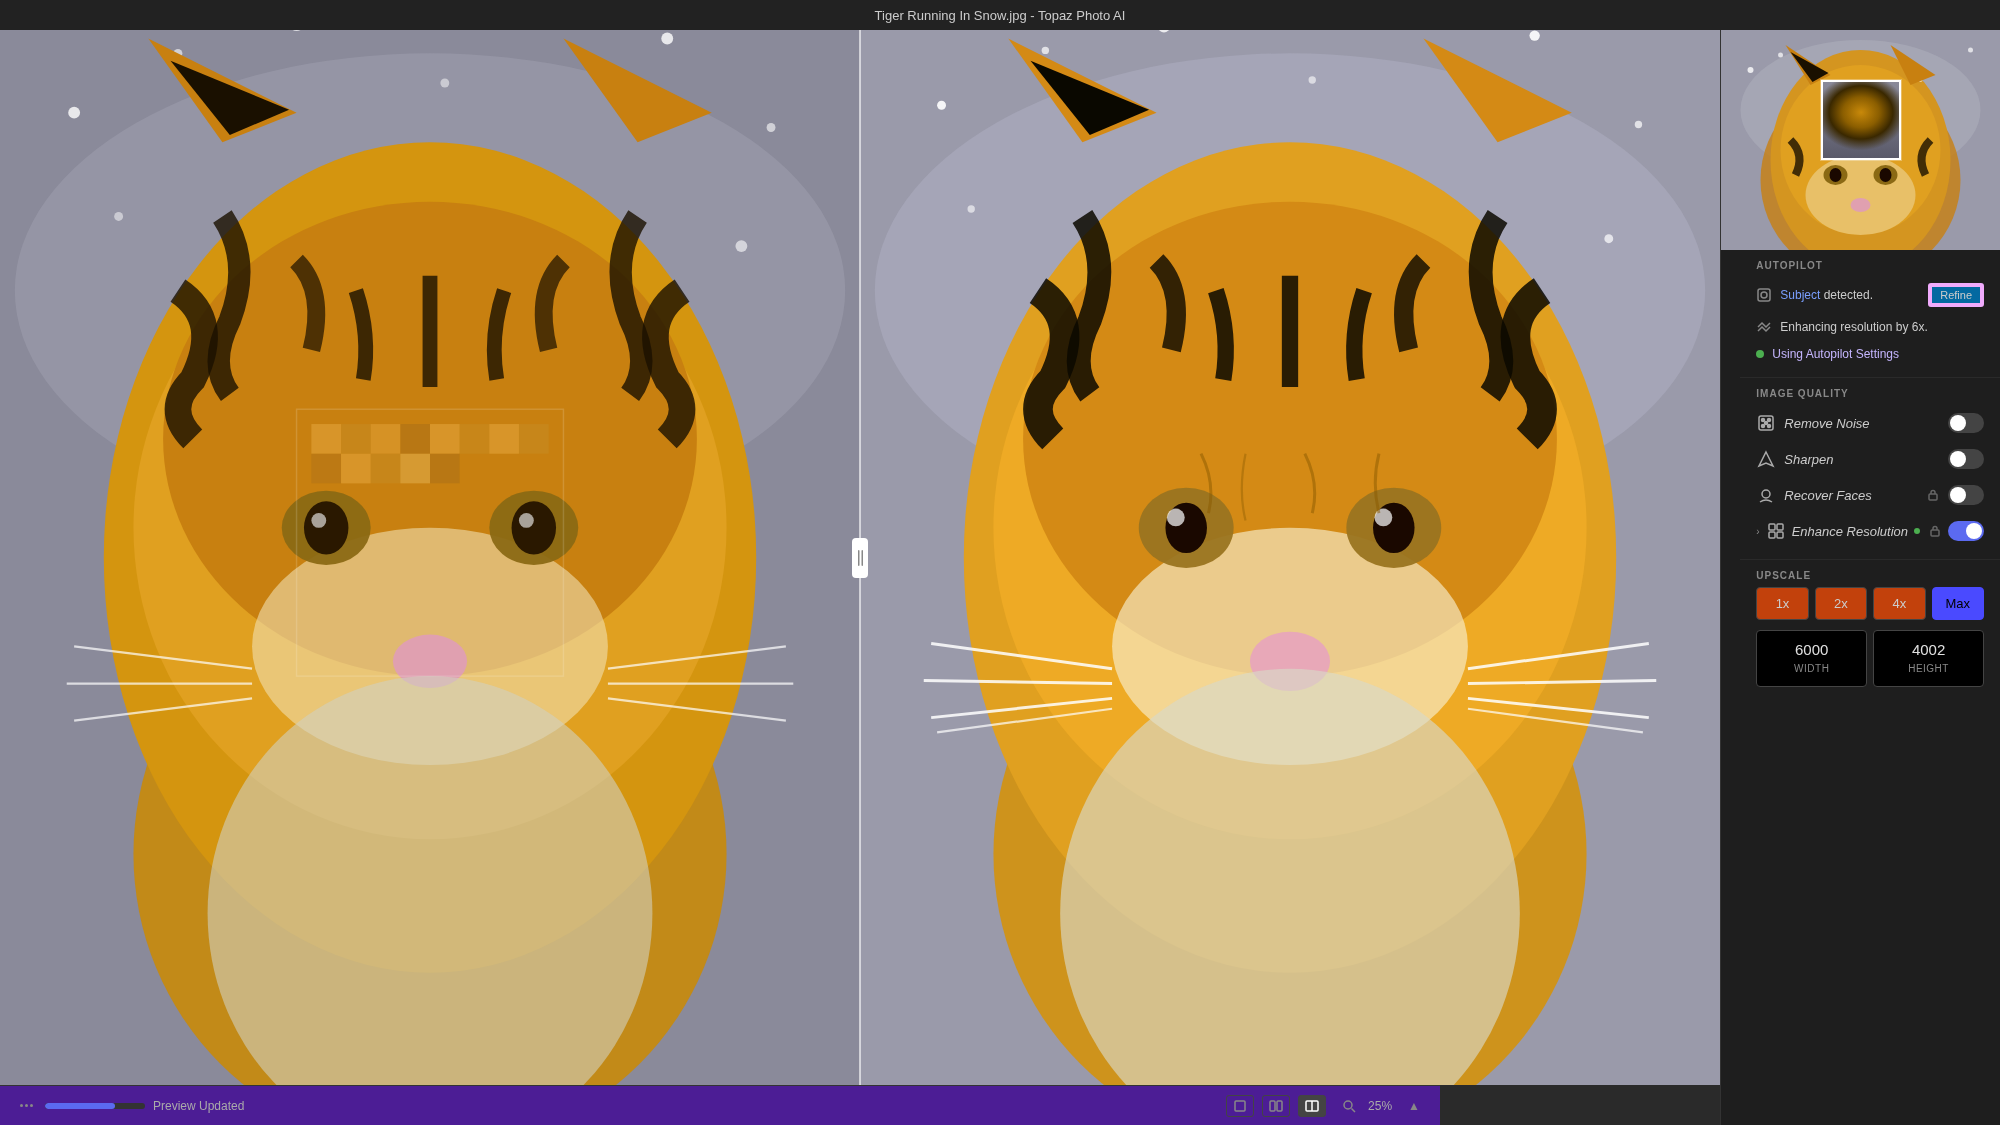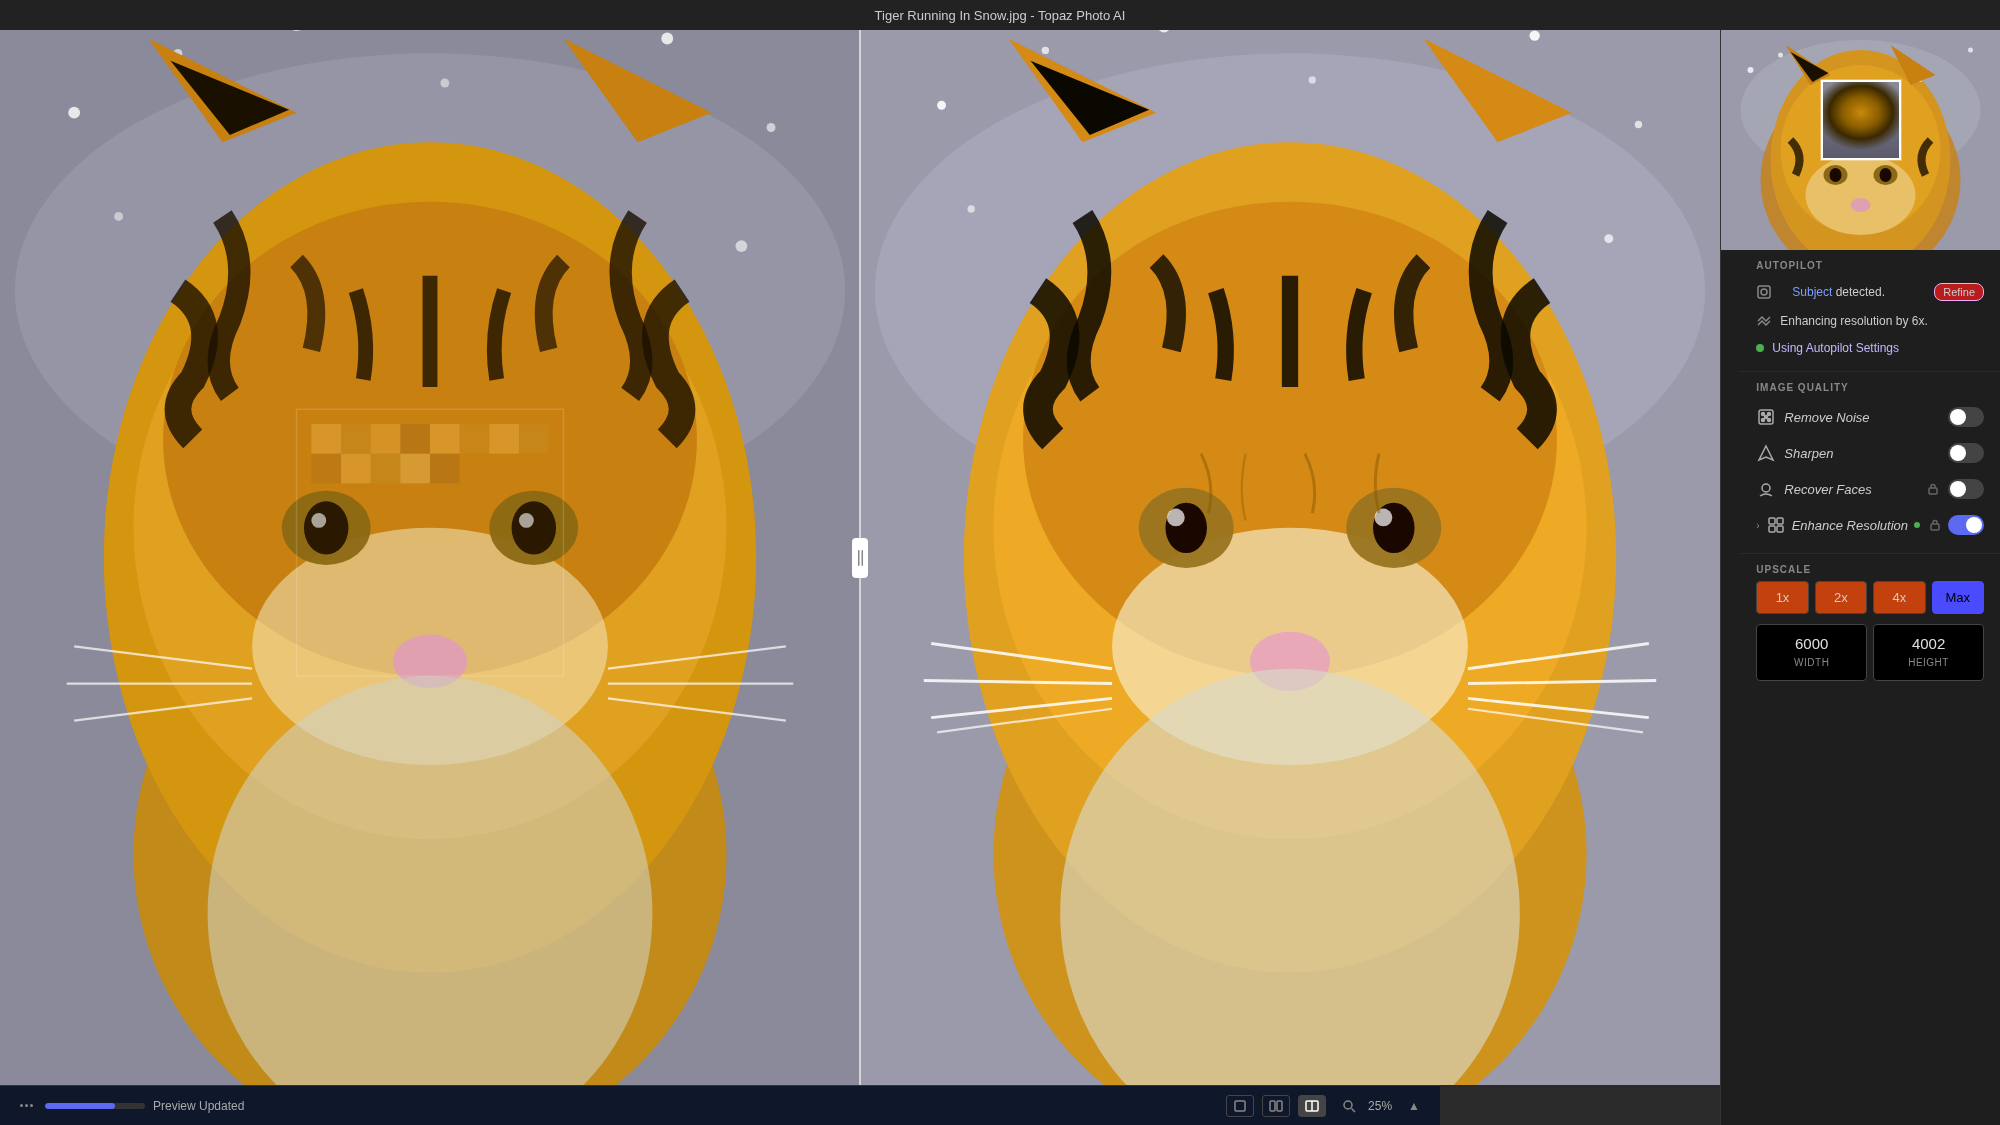--- a/index.html
+++ b/index.html
@@ -91,21 +91,21 @@
       width: 100%;
       height: 100%;
     }
 
     
     #bottom-toolbar {
       position: absolute;
       bottom: 0; left: 0;
       width: calc(100% - 280px);
       height: 40px;
-      background: #0f172a;
+      background: #4c1d95;
       display: flex;
       align-items: center;
       padding: 0 16px;
       gap: 8px;
       border-top: 1px solid #333;
     }
 
     #progress-bar-container {
       width: 100px;
       height: 6px;
@@ -227,21 +227,21 @@
 
     
     #autopilot-section {
       padding: 0 16px 10px;
       border-bottom: 1px solid #2a2a2a;
     }
 
     .autopilot-row {
       display: flex;
       align-items: center;
-      gap: 20px;
+      gap: 8px;
       padding: 6px 0;
       font-size: 12px;
       color: #ccc;
     }
     .autopilot-icon {
       width: 16px;
       height: 16px;
       flex-shrink: 0;
       display: flex;
       align-items: center;
@@ -251,23 +251,23 @@
     }
 
     #subject-detected-text {
       flex: 1;
     }
     #subject-detected-text .highlight {
       color: #7a9fff;
     }
 
     .refine-btn {
-      background: #b91c1c;
-      border: 1px solid #f0abfc;
-      border-radius: 8px;
+      background: #0369a1;
+      border: 4px solid #f0abfc;
+      border-radius: 3px;
       color: #ccc;
       font-size: 11px;
       padding: 2px 8px;
       cursor: pointer;
     }
 
     .resolution-row {
       display: flex;
       align-items: center;
       gap: 8px;

